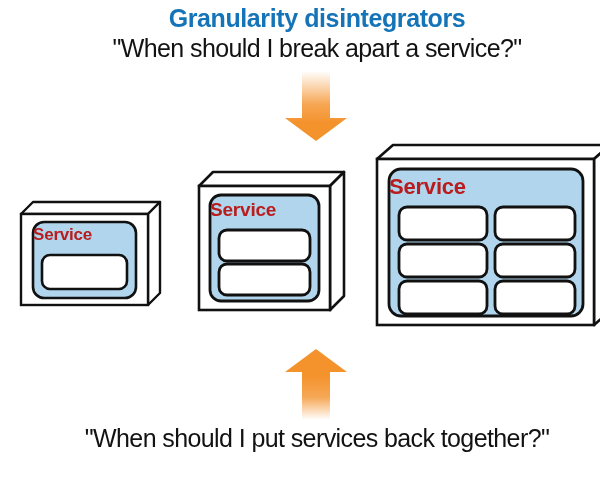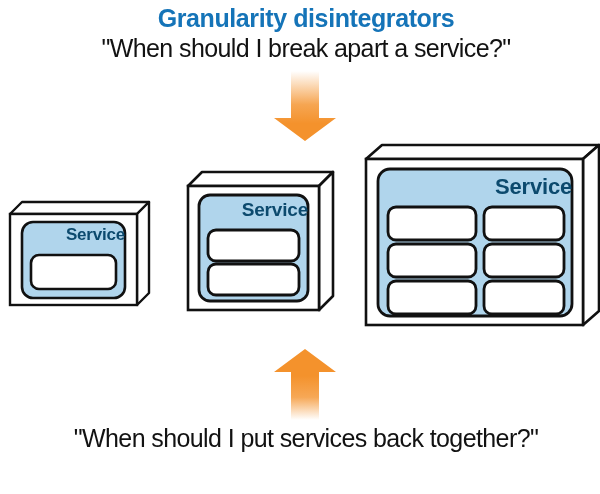--- a/index.html
+++ b/index.html
@@ -11,21 +11,21 @@
     width: 600px;
     height: 494px;
     position: relative;
     overflow: hidden;
     font-family: "Liberation Sans", sans-serif;
     -webkit-font-smoothing: antialiased;
   }
 
   .diagram {
     position: absolute;
-    left: 6px; top: 0;
+    left: 17px; top: 0;
     width: 536px;
     height: 494px;
   }
 
   
   .caption {
     position: absolute;
     left: 0;
     width: 600px;
     text-align: center;
@@ -63,23 +63,23 @@
   }
 
   
   .box {
     position: absolute;
   }
   .box svg { display: block; overflow: visible; }
 
   .box-label {
     position: absolute;
-    text-align: right;
+    text-align: left;
     font-weight: bold;
-    color: #0c4a6e;
+    color: #b91c1c;
     letter-spacing: -0.2px;
     font-family: "Liberation Sans", sans-serif;
     white-space: nowrap;
   }
 
   
   .label-small  { font-size: 17px; }
   .label-medium { font-size: 19px; }
   .label-large  { font-size: 22px; }
 </style>

